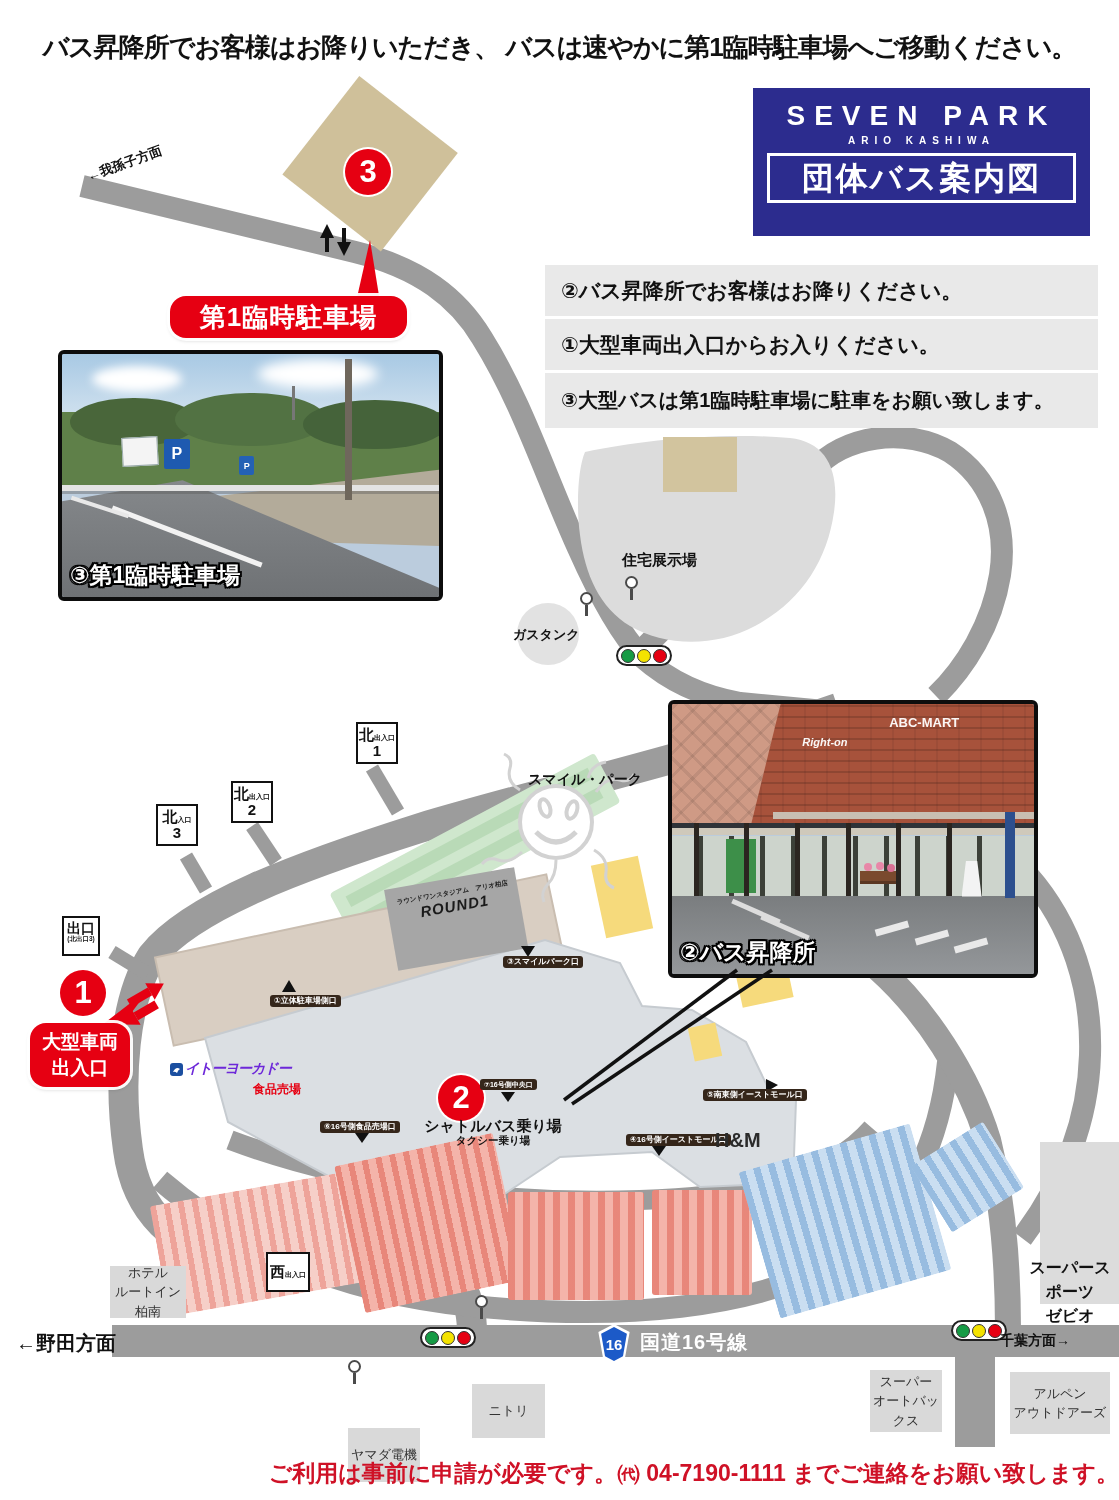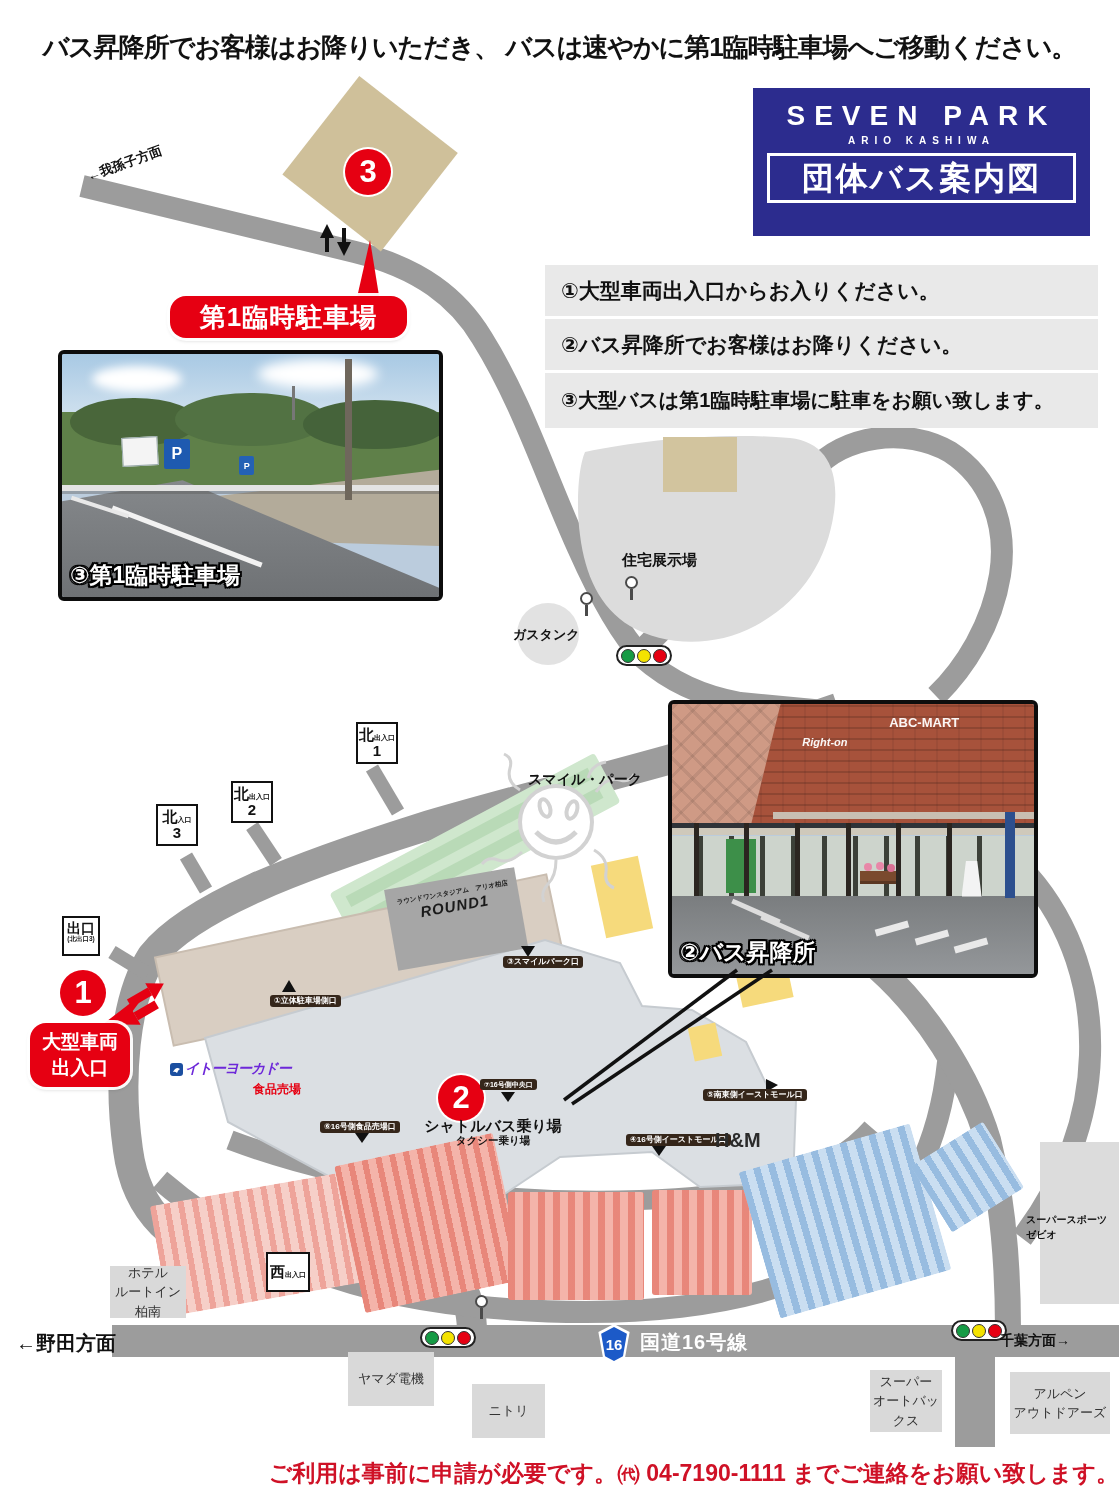--- a/index.html
+++ b/index.html
@@ -251,22 +251,22 @@
 
   <div class="abs" id="top-title">バス昇降所でお客様はお降りいただき、 バスは速やかに第1臨時駐車場へご移動ください。</div>
 
   <div class="abs" id="logo">
     <div class="brand">SEVEN PARK</div>
     <div class="sub">ARIO KASHIWA</div>
     <div class="headbox">団体バス案内図</div>
   </div>
 
   <div class="abs" id="notice">
+    <div class="row">②バス昇降所でお客様はお降りください。</div>
     <div class="row">①大型車両出入口からお入りください。</div>
-    <div class="row">②バス昇降所でお客様はお降りください。</div>
     <div class="row">③大型バスは第1臨時駐車場に駐車をお願い致します。</div>
   </div>
 
   <div class="abs maplabel" style="left:88px;top:168px;font-size:13px;transform:rotate(-20deg);transform-origin:left center">←我孫子方面</div>
 
   <div class="abs numc" style="left:345px;top:149px">
       <span>3</span>
     </div>
   <div class="abs redbadge" id="badge-parking1">第1臨時駐車場</div>
 
@@ -384,23 +384,23 @@
 
   <div class="abs sl" style="left:348px;top:1360px">
       <div class="head"></div>
       <div class="stem"></div>
     </div>
   <div class="abs sl" style="left:475px;top:1295px">
       <div class="head"></div>
       <div class="stem"></div>
     </div>
 
-  <div class="abs graybox" style="left:348px;top:1352px;width:86px;height:54px">ヤマダ電機</div>
+  <div class="abs graybox" style="left:348px;top:1428px;width:72px;height:54px">ヤマダ電機</div>
   <div class="abs graybox" style="left:472px;top:1384px;width:73px;height:54px">ニトリ</div>
   <div class="abs graybox pre" style="left:870px;top:1370px;width:72px;height:62px">スーパー
 オートバックス</div>
   <div class="abs graybox pre" style="left:1010px;top:1372px;width:100px;height:62px">アルペン
 アウトドアーズ</div>
-  <div class="abs maplabel pre" style="left:1026px;top:1212px;width:88px;text-align:left;font-size:10px;line-height:1.5;white-space:pre-line">スーパースポーツ
+  <div class="abs maplabel pre" style="left:1026px;top:1256px;width:88px;text-align:center;font-size:16px;line-height:1.5;white-space:pre-line">スーパースポーツ
 ゼビオ</div>
 
   <div class="abs" id="footer">ご利用は事前に申請が必要です。㈹ 04-7190-1111 までご連絡をお願い致します。</div>
 </div>
 
 </body></html>

